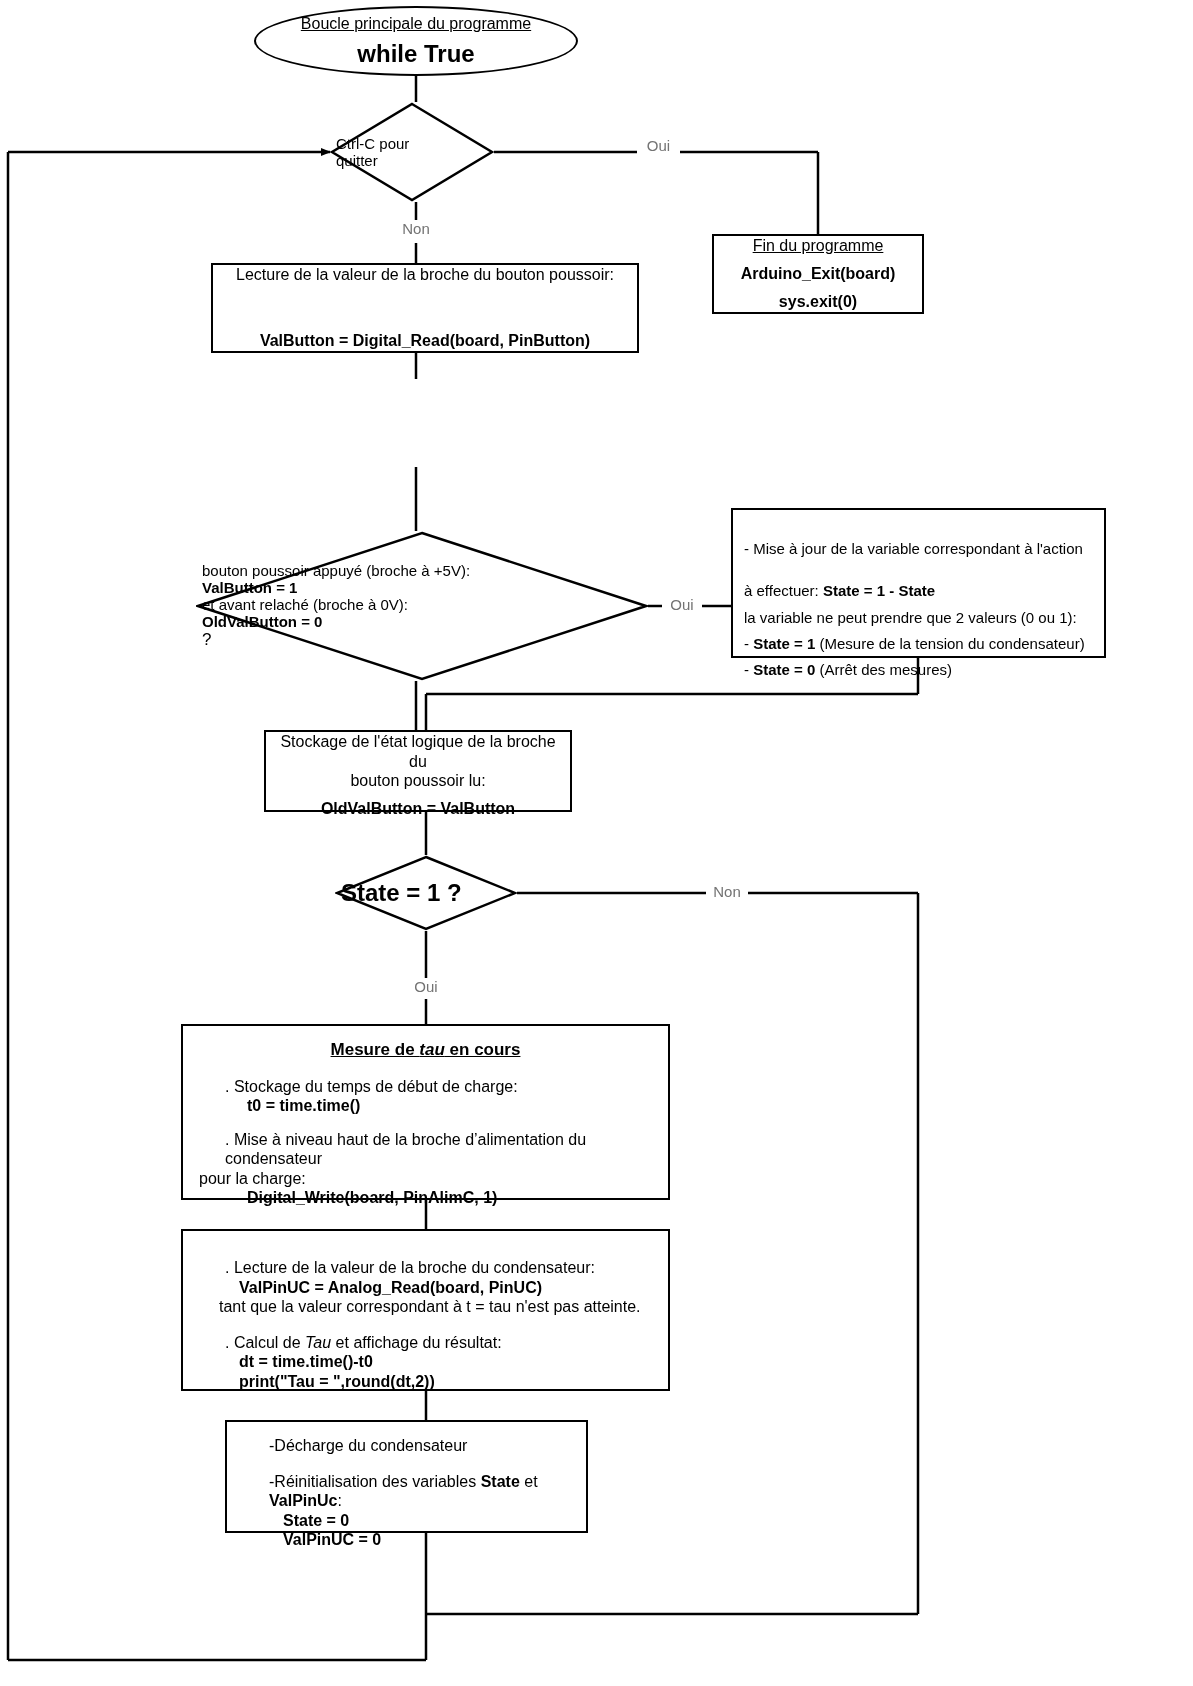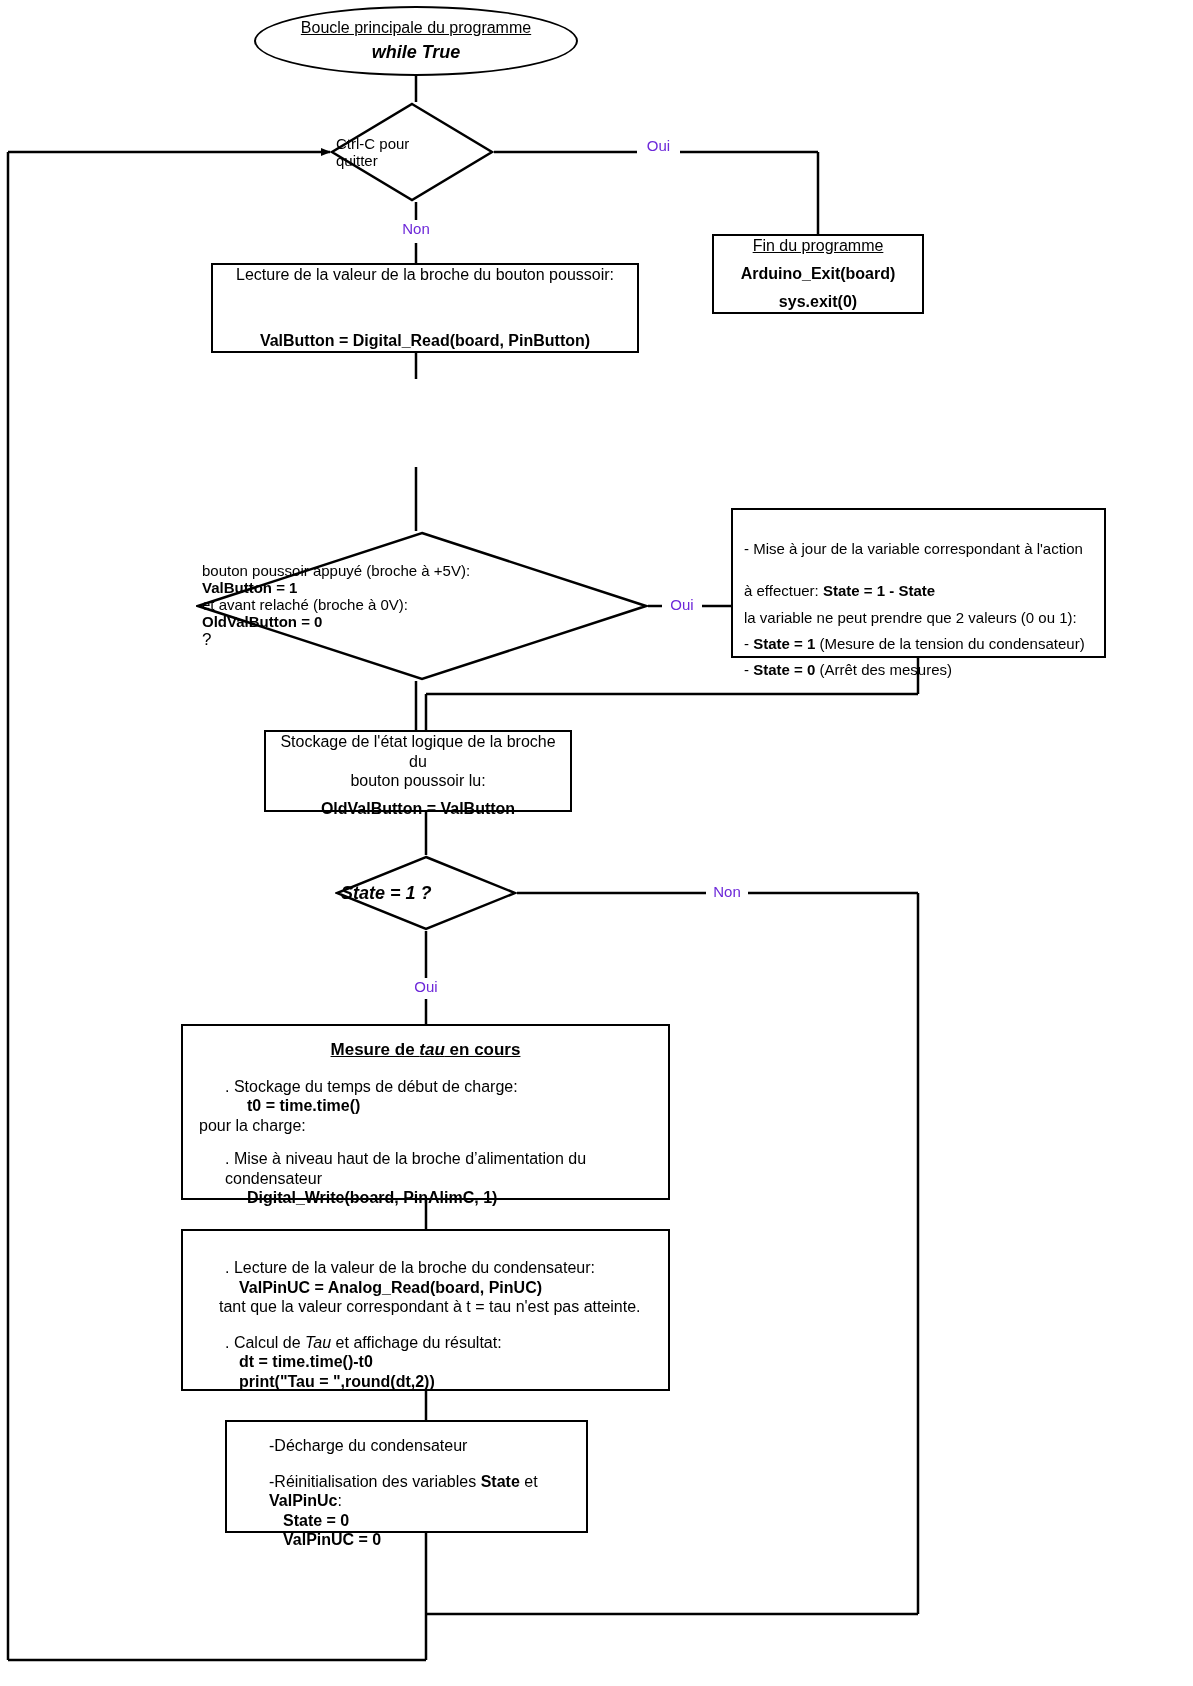--- a/index.html
+++ b/index.html
@@ -59,26 +59,26 @@
     z-index: 2;
   }
   .t-center { text-align: center; }
   .t-left { text-align: left; }
   .b { font-weight: bold; }
   .u { text-decoration: underline; }
   .i { font-style: italic; }
   .fs15 { font-size: 15px; }
   .fs16 { font-size: 16px; }
   .fs17 { font-size: 17px; }
-  .fs19 { font-size: 18px; font-style: italic; }
+  .fs19 { font-size: 24px; }
   .edge-label {
     position: absolute;
     background: #ffffff;
     font-size: 15px;
-    color: #6d28d9;
+    color: #737373;
     padding: 0 2px;
     text-align: center;
     line-height: 1;
   }
   .pad-lr { padding: 0 14px; }
   .mt6 { margin-top: 8px; }
   .mt10 { margin-top: 12px; }
   .ind { padding-left: 48px; }
   .ind2 { padding-left: 26px; }
   .ind3 { padding-left: 40px; }
@@ -214,22 +214,22 @@
 
   <div class="edge-label" style="left:706px; top:884px; width:42px;">Non</div>
   <div class="edge-label" style="left:405px; top:979px; width:42px;">Oui</div>
 
   <div class="node box" style="left:181px; top:1024px; width:489px; height:176px; padding:14px 16px;">
     <div class="fs17 b u t-center" style="margin-bottom:16px;">
       <span>Mesure de </span><span class="i">tau</span><span> en cours</span>
     </div>
     <div class="fs16 t-left ind2">. Stockage du temps de début de charge:</div>
     <div class="fs16 b t-left ind">t0 = time.time()</div>
+    <div class="fs16 t-left ind2" style="margin-top:14px;">. Mise à niveau haut de la broche d’alimentation du condensateur</div>
     <div class="fs16 t-left">pour la charge:</div>
-    <div class="fs16 t-left ind2" style="margin-top:14px;">. Mise à niveau haut de la broche d’alimentation du condensateur</div>
     <div class="fs16 b t-left ind">Digital_Write(board, PinAlimC, 1)</div>
   </div>
 
   <div class="node box" style="left:181px; top:1229px; width:489px; height:162px; padding:27px 16px;">
     <div class="fs16 t-left ind2">. Lecture de la valeur de la broche du condensateur:</div>
     <div class="fs16 b t-left ind3">ValPinUC = Analog_Read(board, PinUC)</div>
     <div class="fs16 t-left ind2" style="padding-left:20px;">tant que la valeur correspondant à t = tau n'est pas atteinte.</div>
     <div class="fs16 t-left ind2" style="margin-top:16px;">
       <span>. Calcul de </span><span class="i">Tau</span><span> et affichage du résultat:</span>
     </div>

